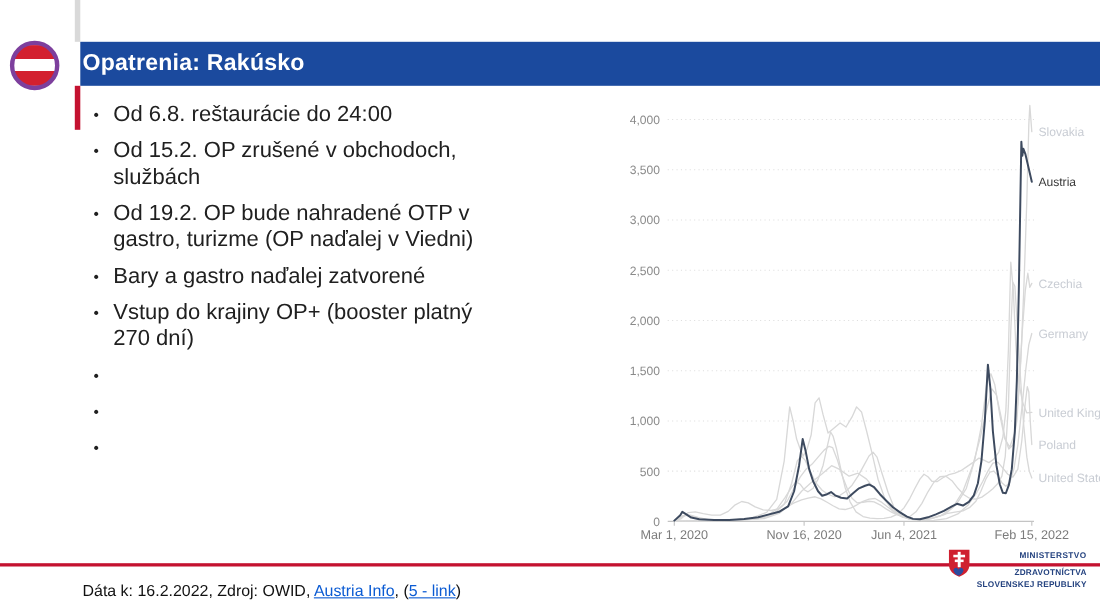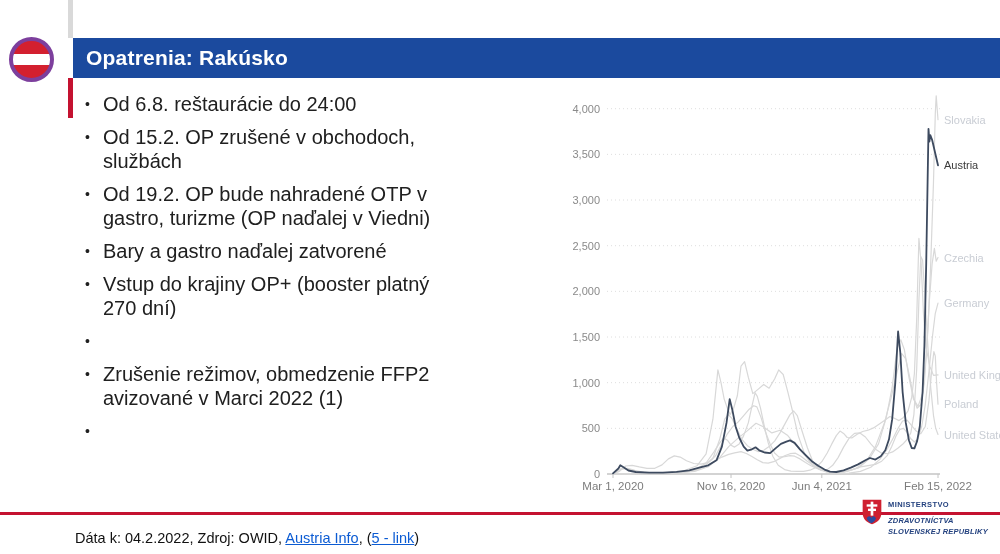--- a/index.html
+++ b/index.html
@@ -7,21 +7,21 @@
   body { font-family:"Liberation Sans", sans-serif; }
   .slide { position:relative; width:1000px; height:554px; background:#fff; overflow:hidden; }
 
   
   .vline-gray { position:absolute; left:68px; top:0; width:5px; height:38px; background:#d9d9d9; }
   .vline-red  { position:absolute; left:68px; top:78px; width:5px; height:40px; background:#c41230; }
 
   
   .header { position:absolute; left:73px; top:38px; width:927px; height:40px; background:#1b4a9e;
             display:flex; align-items:center; }
-  .header h1 { color:#fff; font-size:21px; font-weight:bold; padding-left:13px; letter-spacing:0.2px; }
+  .header h1 { color:#fff; font-size:21px; font-weight:bold; padding-left:2px; letter-spacing:0.2px; }
 
   
   .flag-badge { position:absolute; left:9px; top:37px; width:45px; height:45px; border-radius:50%;
                 border:4px solid #7d3f9d;
                 background:linear-gradient(180deg,#d3202f 0%,#d3202f 34%,#ffffff 34%,#ffffff 64%,#d3202f 64%,#d3202f 100%); }
 
   
   .bullets { position:absolute; left:85px; top:92px; width:470px; }
   .bullet { display:flex; margin-bottom:9px; color:#202020; font-size:20px; line-height:24px; }
   .bullet .dot { width:18px; flex:0 0 18px; font-size:14px; line-height:24px; color:#202020; }
@@ -29,23 +29,23 @@
   
   .chart { position:absolute; left:560px; top:88px; width:440px; height:415px; }
 
   
   .red-rule { position:absolute; left:0; top:512px; width:1000px; height:3px; background:#c41230; }
   .footer { position:absolute; left:75px; top:530px; font-size:14.5px; color:#111; }
   .footer a { color:#0b5bd3; text-decoration:underline; cursor:pointer;margin-top:26px; }
 
   
   .logo-shield { position:absolute; left:862px; top:496px; width:20px; height:32px; }
-  .logo-text { position:absolute; left:888px; top:500px; color:#24427f; }
+  .logo-text { position:absolute; left:888px; top:500px; color:#24427f;text-align:right; }
   .logo-l1 { font-size:7.5px; font-weight:bold; letter-spacing:0.4px; margin-bottom:7px; }
-  .logo-l2, .logo-l3 { font-size:7.5px; font-weight:bold; letter-spacing:0.2px; margin-top:1.5px;font-style:italic; }
+  .logo-l2, .logo-l3 { font-size:7.5px; font-weight:bold; letter-spacing:0.2px; margin-top:1.5px; }
 
   svg text { font-family:"Liberation Sans", sans-serif; }
 </style>
 </head>
 <body>
 
 <div class="slide">
 
   <div class="vline-gray"></div>
 
@@ -76,21 +76,20 @@
       </div>
       <div class="bullet">
         <span class="dot">•</span>
         <span>Vstup do krajiny OP+ (booster platný<br>270 dní)</span>
       </div>
       <div class="bullet">
         <span class="dot">•</span>
       </div>
       <div class="bullet">
         <span class="dot">•</span>
-        <span>Zrušenie režimov, obmedzenie FFP2<br>avizované v Marci 2022 (1)</span>
       </div>
       <div class="bullet">
         <span class="dot">•</span>
       </div>
     </div>
 
   <div class="chart">
     <svg id="chart-svg" width="440" height="415" viewBox="0 0 440 415">
         <text x="40" y="390" text-anchor="end" font-size="11" fill="#8a8a8a">0</text>
         <line x1="47" y1="340.3375" x2="380" y2="340.3375" stroke="#dedede" stroke-width="1" stroke-dasharray="1,3"></line>
@@ -131,21 +130,21 @@
         <polyline points="53.0,385.9 59.4,383.4 65.7,378.0 72.1,377.3 79.3,378.9 87.0,380.3 94.8,380.3 102.0,376.9 108.4,370.9 114.3,367.9 120.2,369.1 126.5,372.8 133.8,375.5 141.1,376.1 148.3,374.3 155.6,367.7 161.9,355.9 167.4,345.8 172.8,338.5 178.3,333.9 183.7,327.6 189.2,321.2 193.7,317.7 196.9,318.9 201.0,329.4 205.5,344.0 210.1,355.9 214.6,365.0 219.1,369.1 224.6,368.6 230.0,367.7 234.6,368.2 240.0,370.9 245.5,374.6 250.9,377.8 256.4,380.3 261.8,382.2 267.2,381.6 272.7,377.3 278.1,369.6 283.6,359.1 289.0,350.4 294.5,345.4 299.9,344.9 305.4,349.0 310.8,355.9 316.3,361.8 321.7,365.2 327.2,365.7 332.6,363.9 338.1,360.0 342.6,356.3 347.1,351.5 350.8,344.9 353.9,326.6 356.7,281.0 358.9,212.5 360.8,168.6 362.6,172.3 365.3,214.3 368.0,260.0 370.7,299.2 373.5,327.6 375.7,340.3 378.0,346.5" fill="none" stroke="#d8d8d8" stroke-width="1.2" stroke-linejoin="round" stroke-linecap="round"></polyline>
         <text x="384" y="350.5476" font-size="11" fill="#c9cdd4">United States</text>
         <polyline points="53.0,385.3 58.4,380.5 60.3,377.3 63.9,379.6 68.4,382.5 75.7,384.0 89.3,384.7 102.9,384.7 116.5,383.8 129.3,382.3 139.2,379.6 148.3,377.3 156.5,372.3 161.9,358.6 166.5,334.9 169.7,311.1 172.4,322.1 175.6,338.5 179.2,349.5 183.7,358.6 187.4,362.7 191.9,361.3 195.5,359.3 199.2,362.3 204.6,364.5 210.1,365.2 215.5,360.4 220.9,355.9 226.4,353.6 230.0,352.4 234.6,354.9 240.0,361.3 245.9,367.3 251.8,373.2 258.2,377.8 264.5,381.6 270.0,383.7 276.3,384.0 283.6,382.3 290.8,379.6 298.1,376.4 305.4,372.3 309.9,370.0 315.4,371.6 320.8,368.2 325.3,362.3 329.0,351.3 332.2,331.2 335.3,294.7 338.1,243.5 340.3,264.5 342.6,303.8 345.8,334.9 348.9,352.2 351.7,360.0 354.4,360.4 357.1,353.1 359.8,338.5 362.6,303.8 364.4,258.1 366.2,176.0 367.6,93.8 368.5,40.8 369.4,53.6 370.3,47.2 372.1,51.8 378.0,77.3" fill="none" stroke="#3d4a5f" stroke-width="1.8" stroke-linejoin="round" stroke-linecap="round"></polyline>
         <text x="384" y="81.32150000000001" font-size="11" fill="#3a3a3a">Austria</text>
       </svg>
   </div>
 
   <div class="red-rule"></div>
 
   <div class="footer">
-    <span>Dáta k: 04.2.2022, Zdroj: OWID, </span><a>Austria Info</a><span>, (</span><a>5 - link</a><span>)</span>
+    <span>Dáta k: 16.2.2022, Zdroj: OWID, </span><a>Austria Info</a><span>, (</span><a>5 - link</a><span>)</span>
   </div>
 
   <svg class="logo-shield" viewBox="0 0 60 78">
     <path d="M2 2 h56 v40 c0 18 -12 28 -28 34 C14 70 2 60 2 42 Z" fill="#cf2030"></path>
     <path d="M14 58 c4 -8 10 -8 14 -2 c4 -6 10 -6 14 2 c-3 9 -8 13 -14 15 c-6 -2 -11 -6 -14 -15 Z" fill="#2a4b9f"></path>
     <rect x="26" y="8" width="8" height="42" fill="#fff"></rect>
     <rect x="14" y="16" width="32" height="7" fill="#fff"></rect>
     <rect x="18" y="29" width="24" height="7" fill="#fff"></rect>
   </svg>
   <div class="logo-text">

